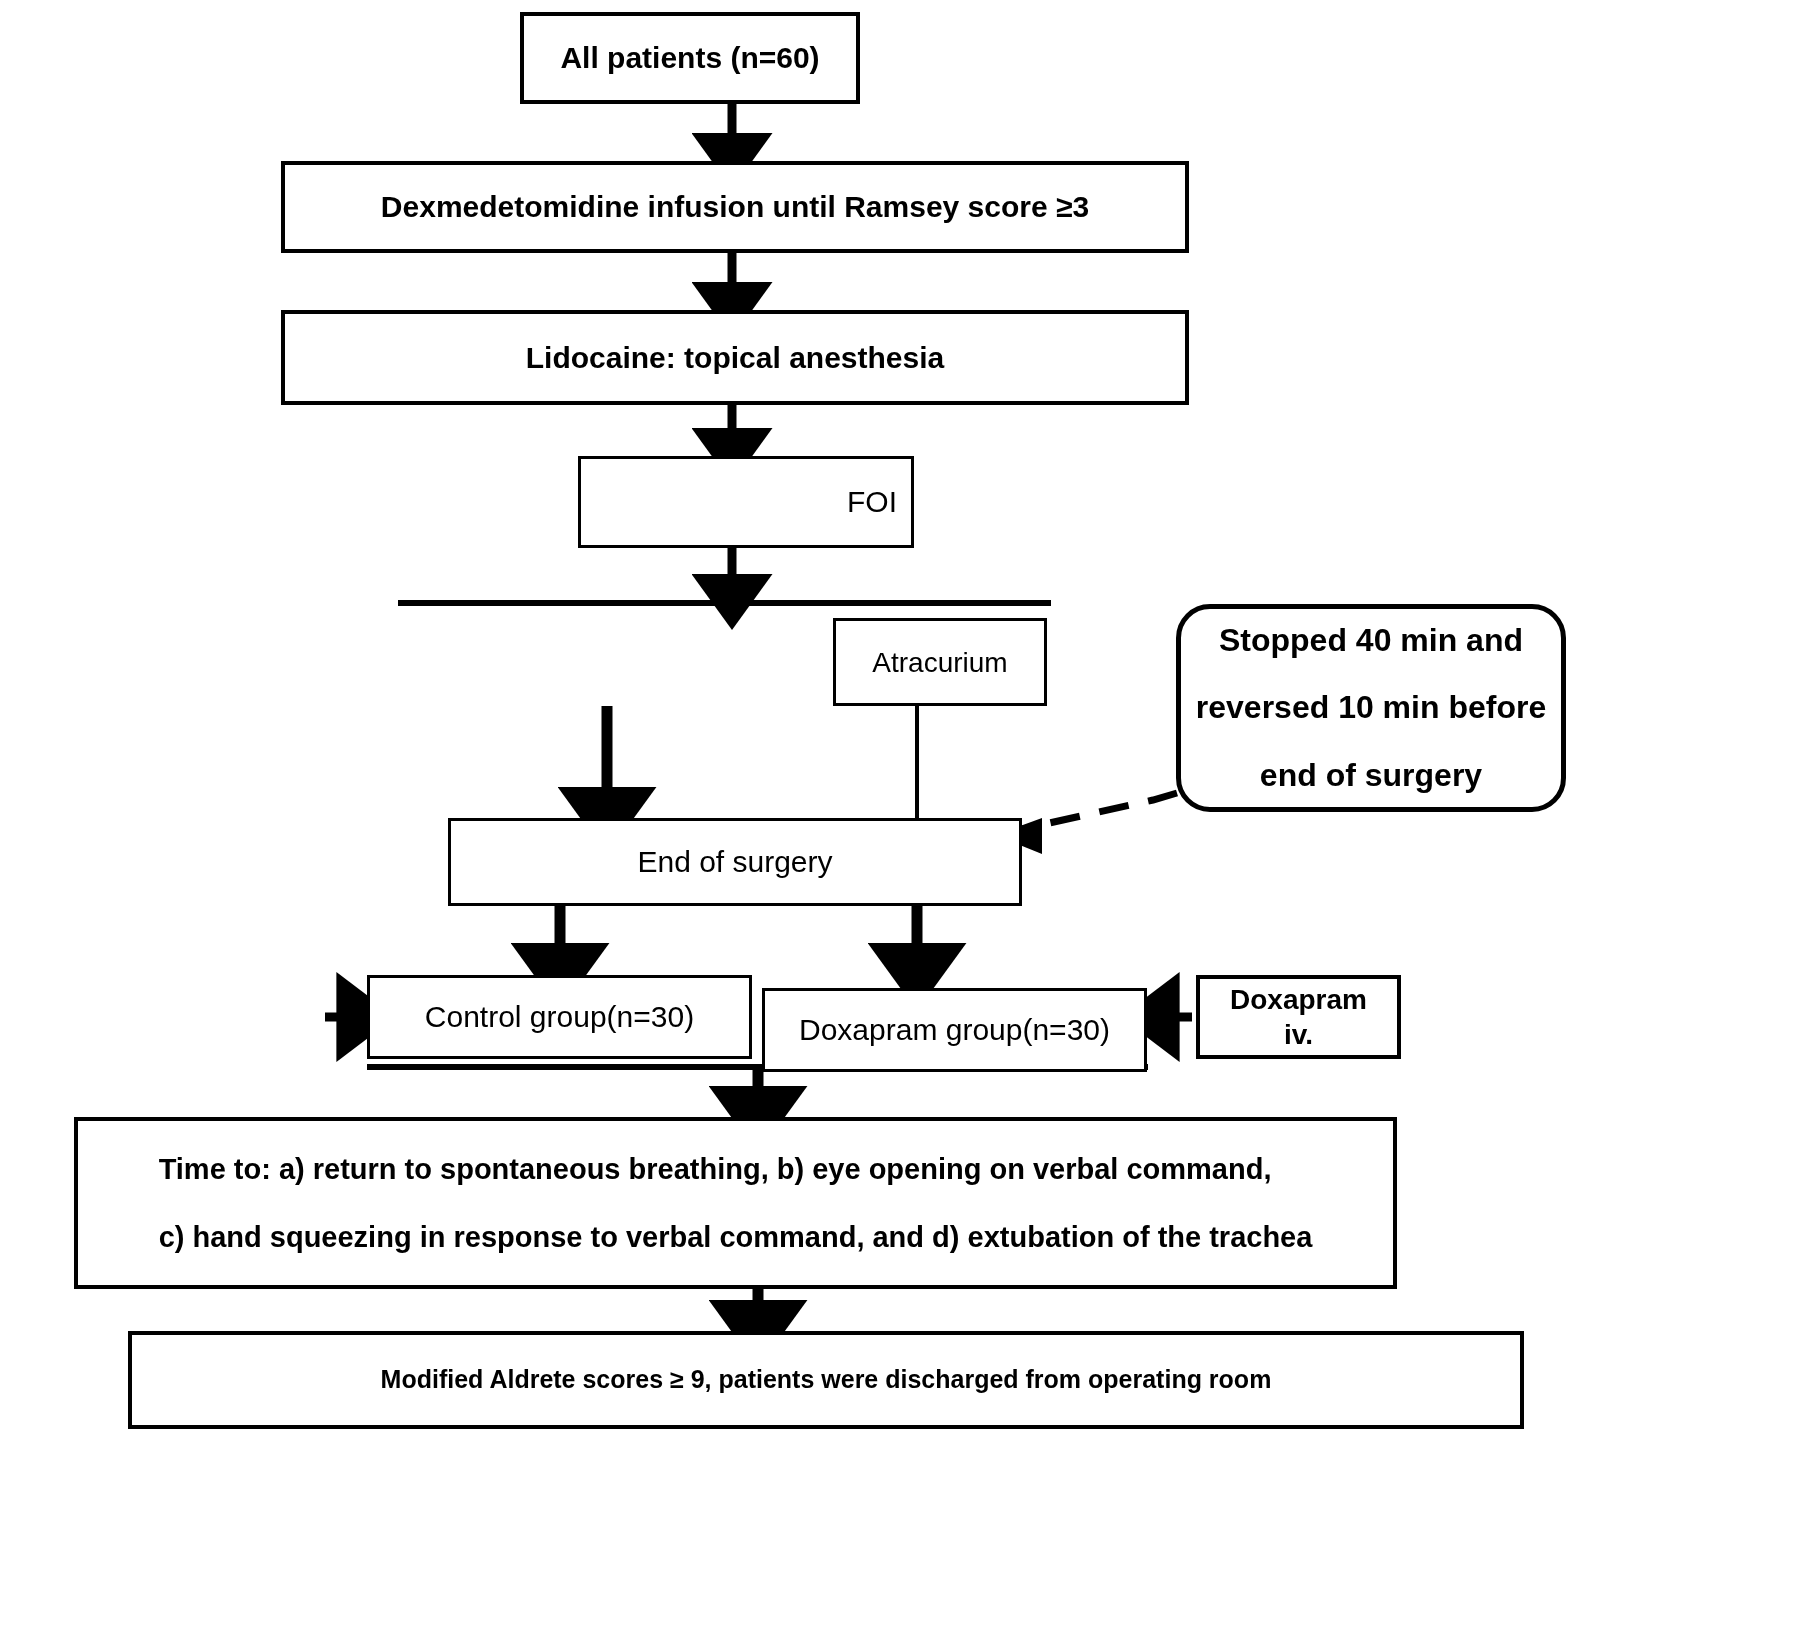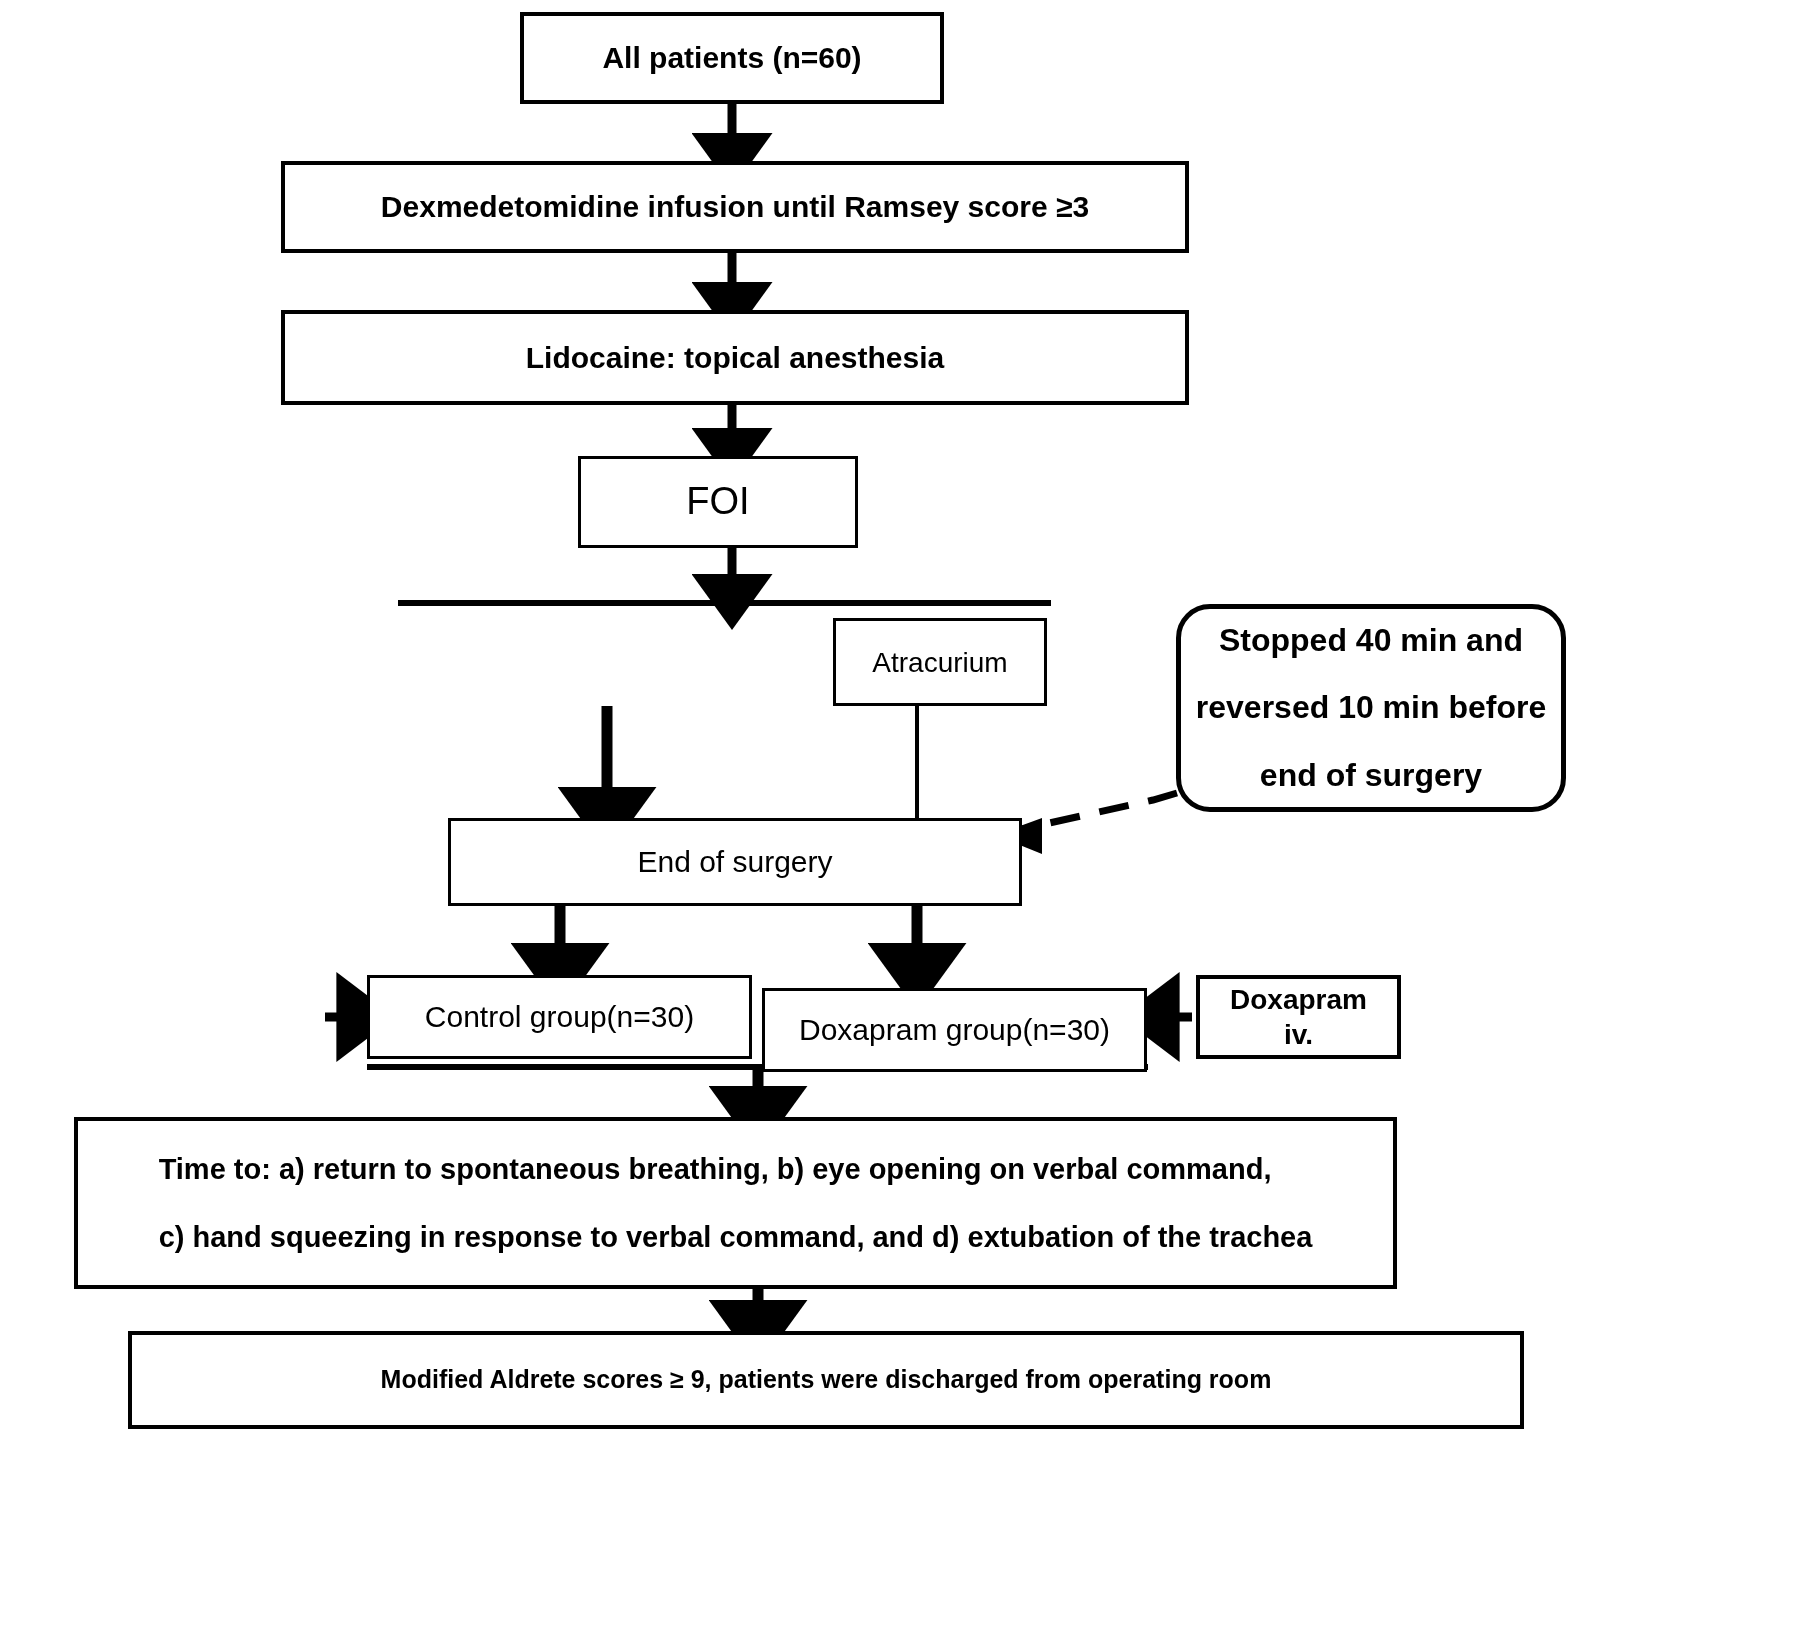--- a/index.html
+++ b/index.html
@@ -43,24 +43,24 @@
   .node.bold-txt { font-weight: bold; }
   .node.rounded {
     border-radius: 34px;
     border-width: 5px;
   }
   .node .label {
     display: block;
     padding: 0 14px;
     white-space: pre-line;
   }
-  .n-all-patients   { left: 520px;  top: 12px;   width: 424px; height: 92px;  font-size: 30px; }
+  .n-all-patients   { left: 520px;  top: 12px;   width: 340px; height: 92px;  font-size: 30px; }
   .n-dex            { left: 281px;  top: 161px;  width: 908px; height: 92px;  font-size: 30px; }
   .n-lido           { left: 281px;  top: 310px;  width: 908px; height: 95px;  font-size: 30px; }
-  .n-foi            { left: 578px;  top: 456px;  width: 280px; height: 92px;  font-size: 38px; }
+  .n-foi            { left: 578px;  top: 456px;  width: 336px; height: 92px;  font-size: 30px; justify-content: flex-end; }
   .n-propofol       { left: 398px;  top: 618px;  width: 418px; height: 88px;  font-size: 30px; }
   .n-atracurium     { left: 833px;  top: 618px;  width: 214px; height: 88px;  font-size: 28px; }
   .n-callout        { left: 1176px; top: 604px;  width: 390px; height: 208px; font-size: 32px; }
   .n-callout .label { line-height: 2.1; }
   .n-end-surgery    { left: 448px;  top: 818px;  width: 574px; height: 88px;  font-size: 30px; }
   .n-saline         { left: 13px;   top: 975px;  width: 307px; height: 84px;  font-size: 28px; }
   .n-control        { left: 367px;  top: 975px;  width: 385px; height: 84px;  font-size: 30px; }
   .n-doxa-group     { left: 762px;  top: 988px;  width: 385px; height: 84px;  font-size: 30px; text-align: right; }
   .n-doxa-iv        { left: 1196px; top: 975px;  width: 205px; height: 84px;  font-size: 28px; }
   .n-timeto         { left: 74px;   top: 1117px; width: 1323px; height: 172px; font-size: 29px; }

